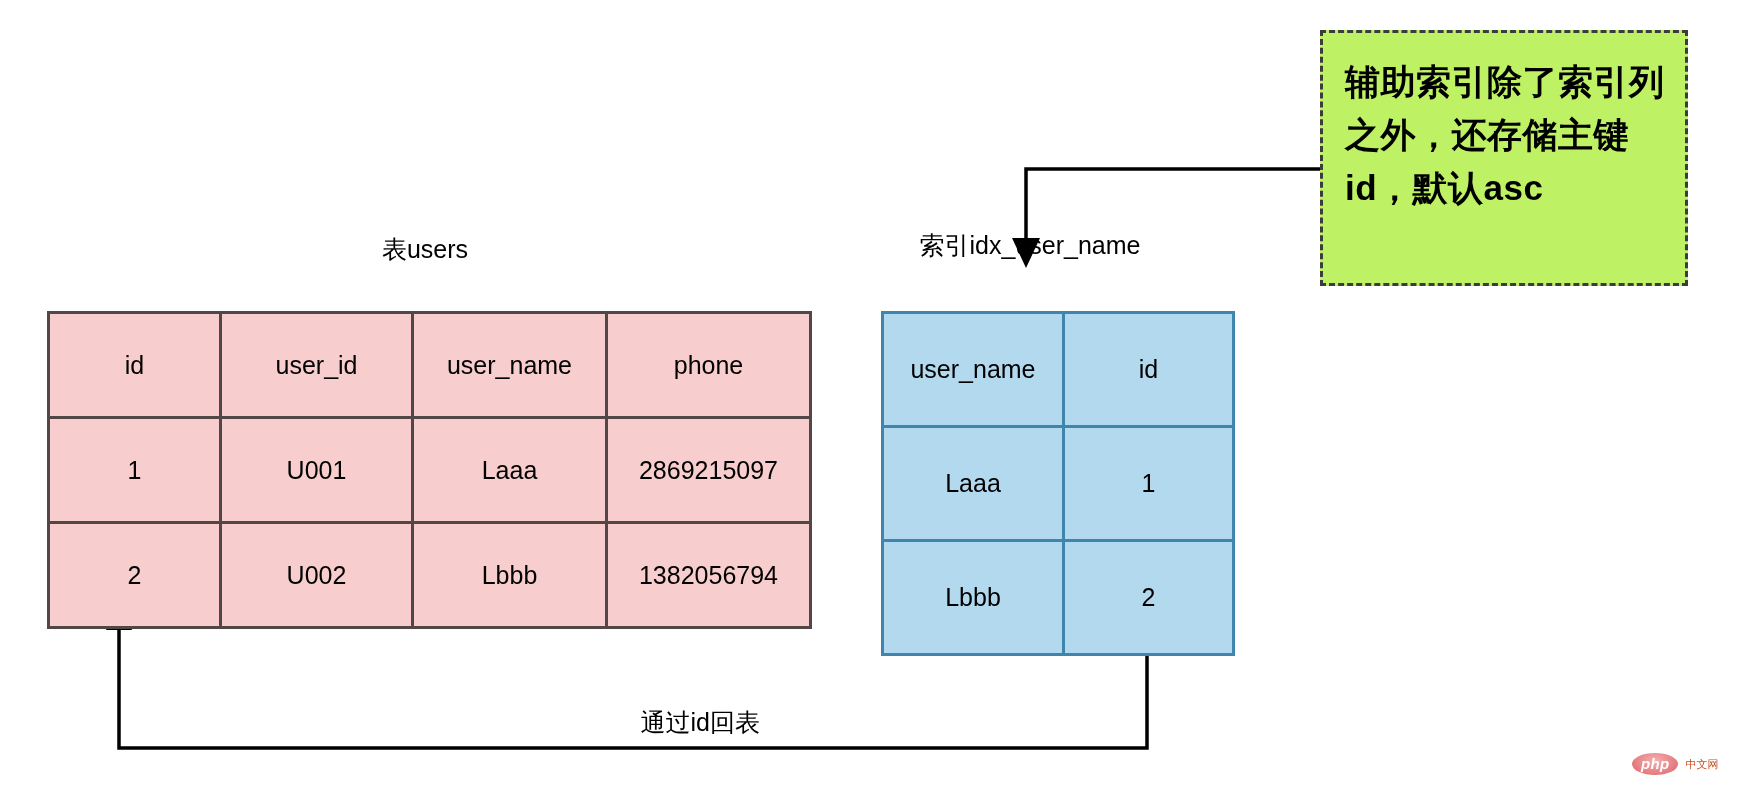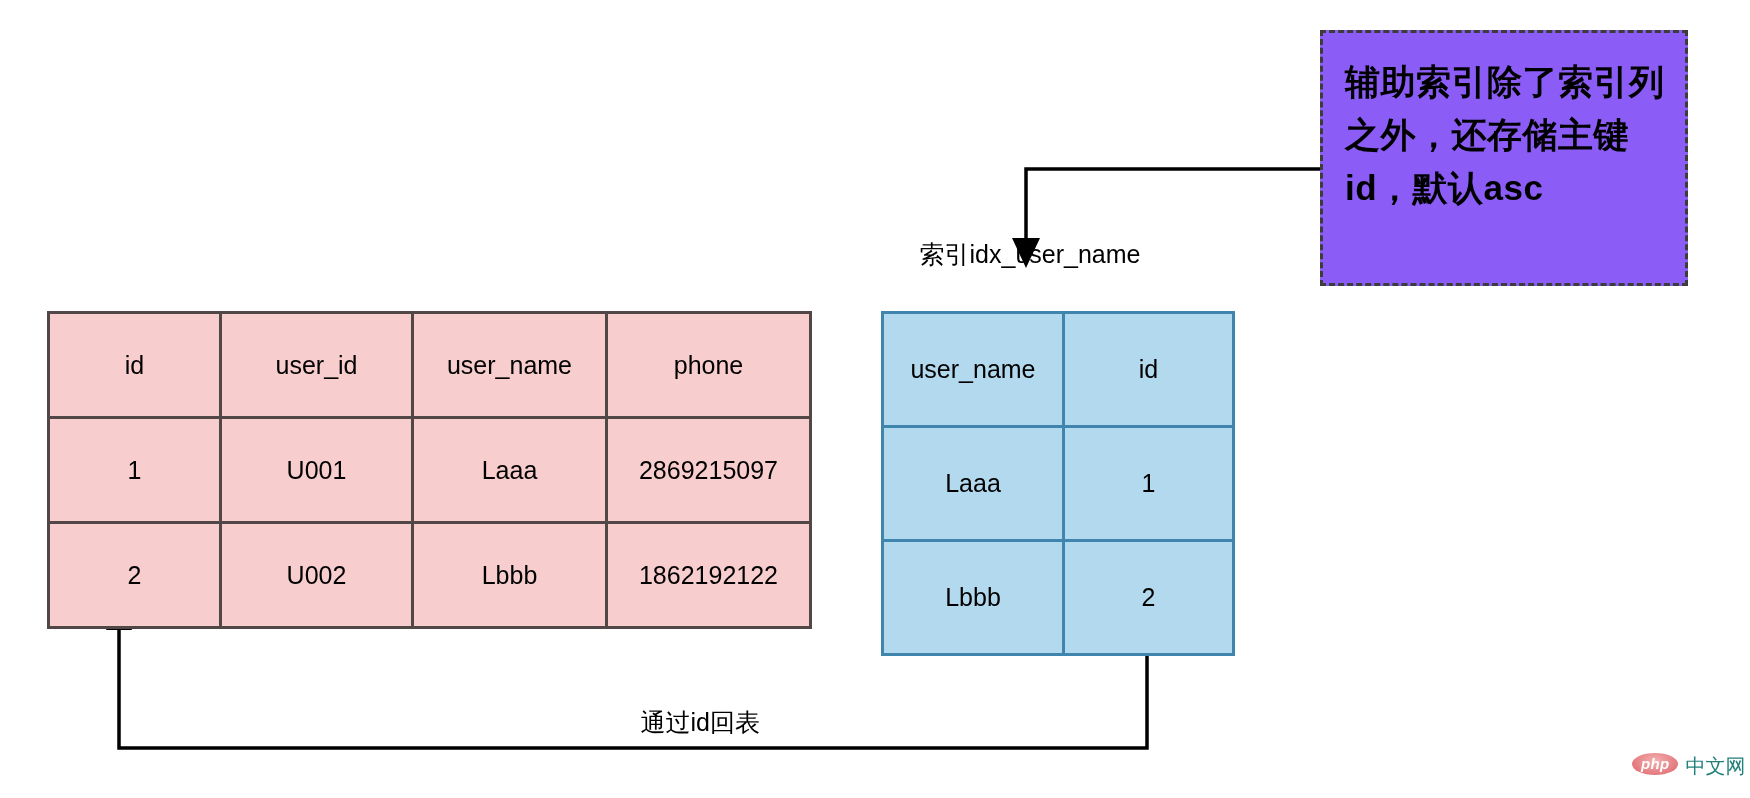--- a/index.html
+++ b/index.html
@@ -35,21 +35,21 @@
   
   .table-caption {
     position: absolute;
     font-size: 25px;
     line-height: 1;
     white-space: nowrap;
     text-align: center;
     color: #000;
   }
   #caption-users { left: 295px; top: 237px; width: 260px; }
-  #caption-index { left: 880px; top: 233px; width: 300px; margin-top: 9px; }
+  #caption-index { left: 880px; top: 233px; width: 300px; }
 
   
   .grid-table {
     position: absolute;
     border-collapse: collapse;
     table-layout: fixed;
   }
   .grid-table td {
     text-align: center;
     vertical-align: middle;
@@ -88,21 +88,21 @@
   #index-table col.c-name { width: 181px; }
   #index-table col.c-id   { width: 170px; }
 
   
   #note {
     position: absolute;
     left: 1320px;
     top: 30px;
     width: 368px;
     height: 256px;
-    background: #8b5cf6;
+    background: #bef264;
     border: 3px dashed #3c3c3c;
     box-sizing: border-box;
     padding: 22px 16px 10px 22px;
     font-size: 35px;
     font-weight: bold;
     line-height: 1.52;
     letter-spacing: 0.5px;
     color: #000;
   }
 
@@ -116,39 +116,39 @@
     font-size: 25px;
     white-space: nowrap;
   }
 
   
   #watermark {
     position: absolute;
     left: 1632px;
     top: 753px;
     display: flex;
-    align-items: flex-start;
+    align-items: center;
     gap: 7px;
     opacity: 0.92;
   }
   #watermark .php-badge {
     display: inline-block;
     background: radial-gradient(ellipse at 50% 35%, #f4a9a9 0%, #e4777b 60%, #d9545c 100%);
     color: #ffffff;
     font-style: italic;
     font-weight: bold;
     font-size: 15px;
     line-height: 22px;
     padding: 0 9px;
     border-radius: 50% / 50%;
     letter-spacing: 0.3px;
   }
   #watermark .cn-text {
-    font-size: 20px;
-    color: #0f766e;
+    font-size: 11px;
+    color: #c2410c;
     white-space: nowrap;
   }
 </style>
 </head>
 <body>
 
 <div id="canvas">
 
   <svg class="connectors" viewBox="0 0 1750 798">
 
@@ -156,20 +156,21 @@
       <path d="M 1320 169 L 1026 169 L 1026 252" fill="none" stroke="#000000" stroke-width="3.5"></path>
       <polygon points="1026,268 1012,238 1040,238" fill="#000000"></polygon>
     </g>
 
     <g>
       <path d="M 1147 595 L 1147 748 L 119 748 L 119 618" fill="none" stroke="#000000" stroke-width="3.5"></path>
       <polygon points="119,600 106,630 132,630" fill="#000000"></polygon>
     </g>
   </svg>
 
+  <div class="table-caption" id="caption-users">表users</div>
 
   <table class="grid-table" id="users-table">
     <colgroup>
       <col class="c-id">
         <col class="c-userid">
         <col class="c-uname">
         <col class="c-phone">
     </colgroup>
     <tbody>
       <tr>
@@ -181,21 +182,21 @@
       <tr>
         <td>1</td>
         <td>U001</td>
         <td>Laaa</td>
         <td>2869215097</td>
       </tr>
       <tr>
         <td>2</td>
         <td>U002</td>
         <td>Lbbb</td>
-        <td>1862192122</td>
+        <td>1382056794</td>
       </tr>
     </tbody>
   </table>
 
   <div class="table-caption" id="caption-index">索引idx_user_name</div>
 
   <table class="grid-table" id="index-table">
     <colgroup>
       <col class="c-name">
         <col class="c-id">

